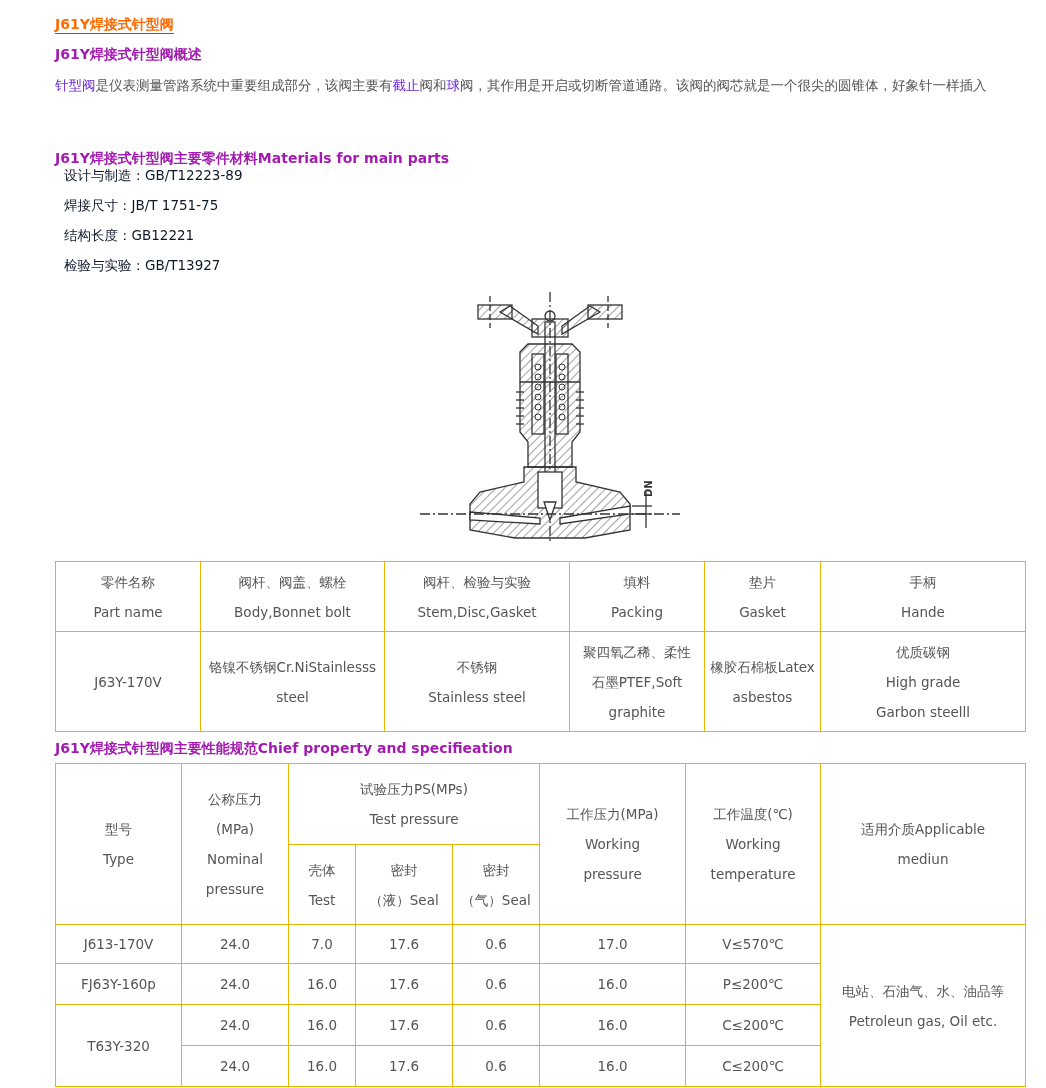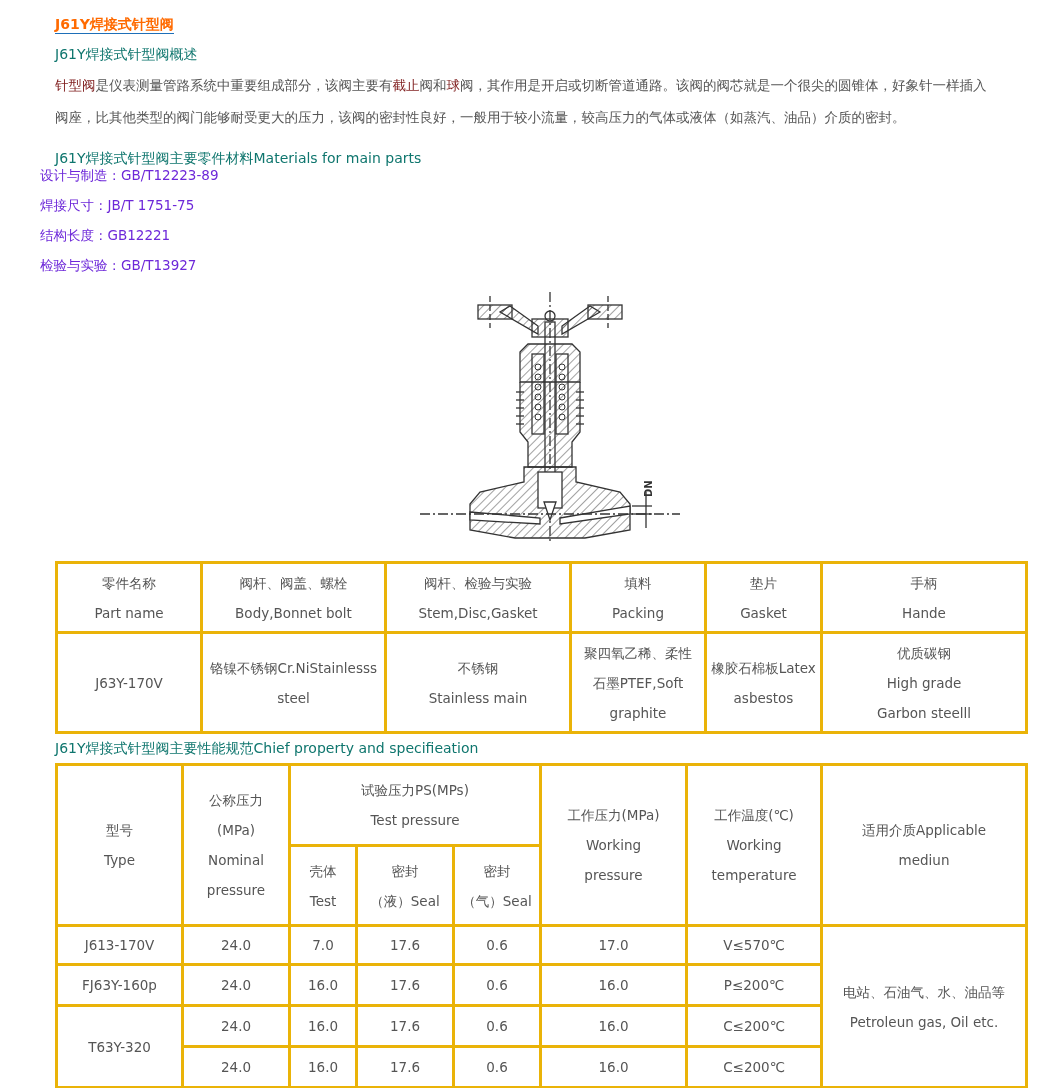--- a/index.html
+++ b/index.html
@@ -6,48 +6,47 @@
   body {
     width: 1046px; height: 1088px; overflow: hidden; position: relative;
     font-family: "DejaVu Sans", "Liberation Sans", sans-serif;
     color: #555555; font-size: 13.5px;
   }
   .title-link {
     position: absolute; left: 55px; top: 15px; font-size: 14px; font-weight: bold;
     color: #ff6a00; text-decoration: none; border-bottom: 1px solid #1e6fb8; line-height: 18px;
   }
   .heading {
-    position: absolute; left: 55px; font-size: 14px; font-weight: normal; color: #0f766e; line-height: 18px;
+    position: absolute; left: 55px; font-size: 14px; font-weight: bold; color: #a21caf; line-height: 18px;
     white-space: nowrap;
   }
   .para {
     position: absolute; left: 55px; width: 975px; font-size: 13.5px; line-height: 30px; color: #555;
   }
-  .para .dark { color: #7f1d1d; font-family: Liberation Mono, monospace; }
-  .spec-line { position: absolute; left: 40px; font-size: 13.5px; line-height: 18px; color: #6d28d9; white-space: nowrap; }
+  .para .dark { color: #6d28d9; font-family: Liberation Mono, monospace; }
+  .spec-line { position: absolute; left: 64px; font-size: 13.5px; line-height: 18px; color: #0f172a; white-space: nowrap; }
   .diagram { position: absolute; left: 420px; top: 292px; width: 260px; height: 256px; }
   table.grid { position: absolute; border-collapse: collapse; table-layout: fixed; }
   table.grid td {
-    border: 3px solid #eab308; text-align: center; vertical-align: middle;
+    border: 1px solid #eab308; text-align: center; vertical-align: middle;
     font-size: 13.5px; color: #555; line-height: 30px; padding: 0 4px; overflow: hidden;
   }
   #t1 { left: 55px; top: 561px; width: 970px; }
   #t2 { left: 55px; top: 763px; width: 970px; }
   .l { display: block; }
 </style>
 </head>
 <body>
 
 <a class="title-link" style="top:15px;text-align:center;">J61Y焊接式针型阀</a>
 
 <div class="heading" style="top:45px;">J61Y焊接式针型阀概述</div>
 
 <div class="para" style="top:70px;">
   <div style="white-space:nowrap;"><span class="dark">针型阀</span><span>是仪表测量管路系统中重要组成部分，该阀主要有</span><span class="dark">截止</span><span>阀和</span><span class="dark">球</span><span>阀，其作用是开启或切断管道通路。该阀的阀芯就是一个很尖的圆锥体，好象针一样插入</span></div>
-  <div style="white-space:nowrap;">阀座，比其他类型的阀门能够耐受更大的压力，该阀的密封性良好，一般用于较小流量，较高压力的气体或液体（如蒸汽、油品）介质的密封。</div>
 </div>
 
 <div class="heading" style="top:136px;margin-top:13px;">J61Y焊接式针型阀主要零件材料Materials for main parts</div>
 
 <div class="spec-line" style="top:166px;">设计与制造：GB/T12223-89</div>
 <div class="spec-line" style="top:196px;">焊接尺寸：JB/T 1751-75</div>
 <div class="spec-line" style="top:226px;">结构长度：GB12221</div>
 <div class="spec-line" style="top:256px;">检验与实验：GB/T13927</div>
 
 <svg class="diagram" viewBox="0 0 260 256" xmlns="http://www.w3.org/2000/svg">
@@ -154,21 +153,21 @@
   <tr style="height:100px;">
     <td>
           <span class="l">J63Y-170V</span>
         </td>
     <td>
           <span class="l">铬镍不锈钢Cr.NiStainlesss</span>
           <span class="l">steel</span>
         </td>
     <td>
           <span class="l">不锈钢</span>
-          <span class="l">Stainless main</span>
+          <span class="l">Stainless steel</span>
         </td>
     <td>
           <span class="l">聚四氧乙稀、柔性</span>
           <span class="l">石墨PTEF,Soft</span>
           <span class="l">graphite</span>
         </td>
     <td>
           <span class="l">橡胶石棉板Latex</span>
           <span class="l">asbestos</span>
         </td>

